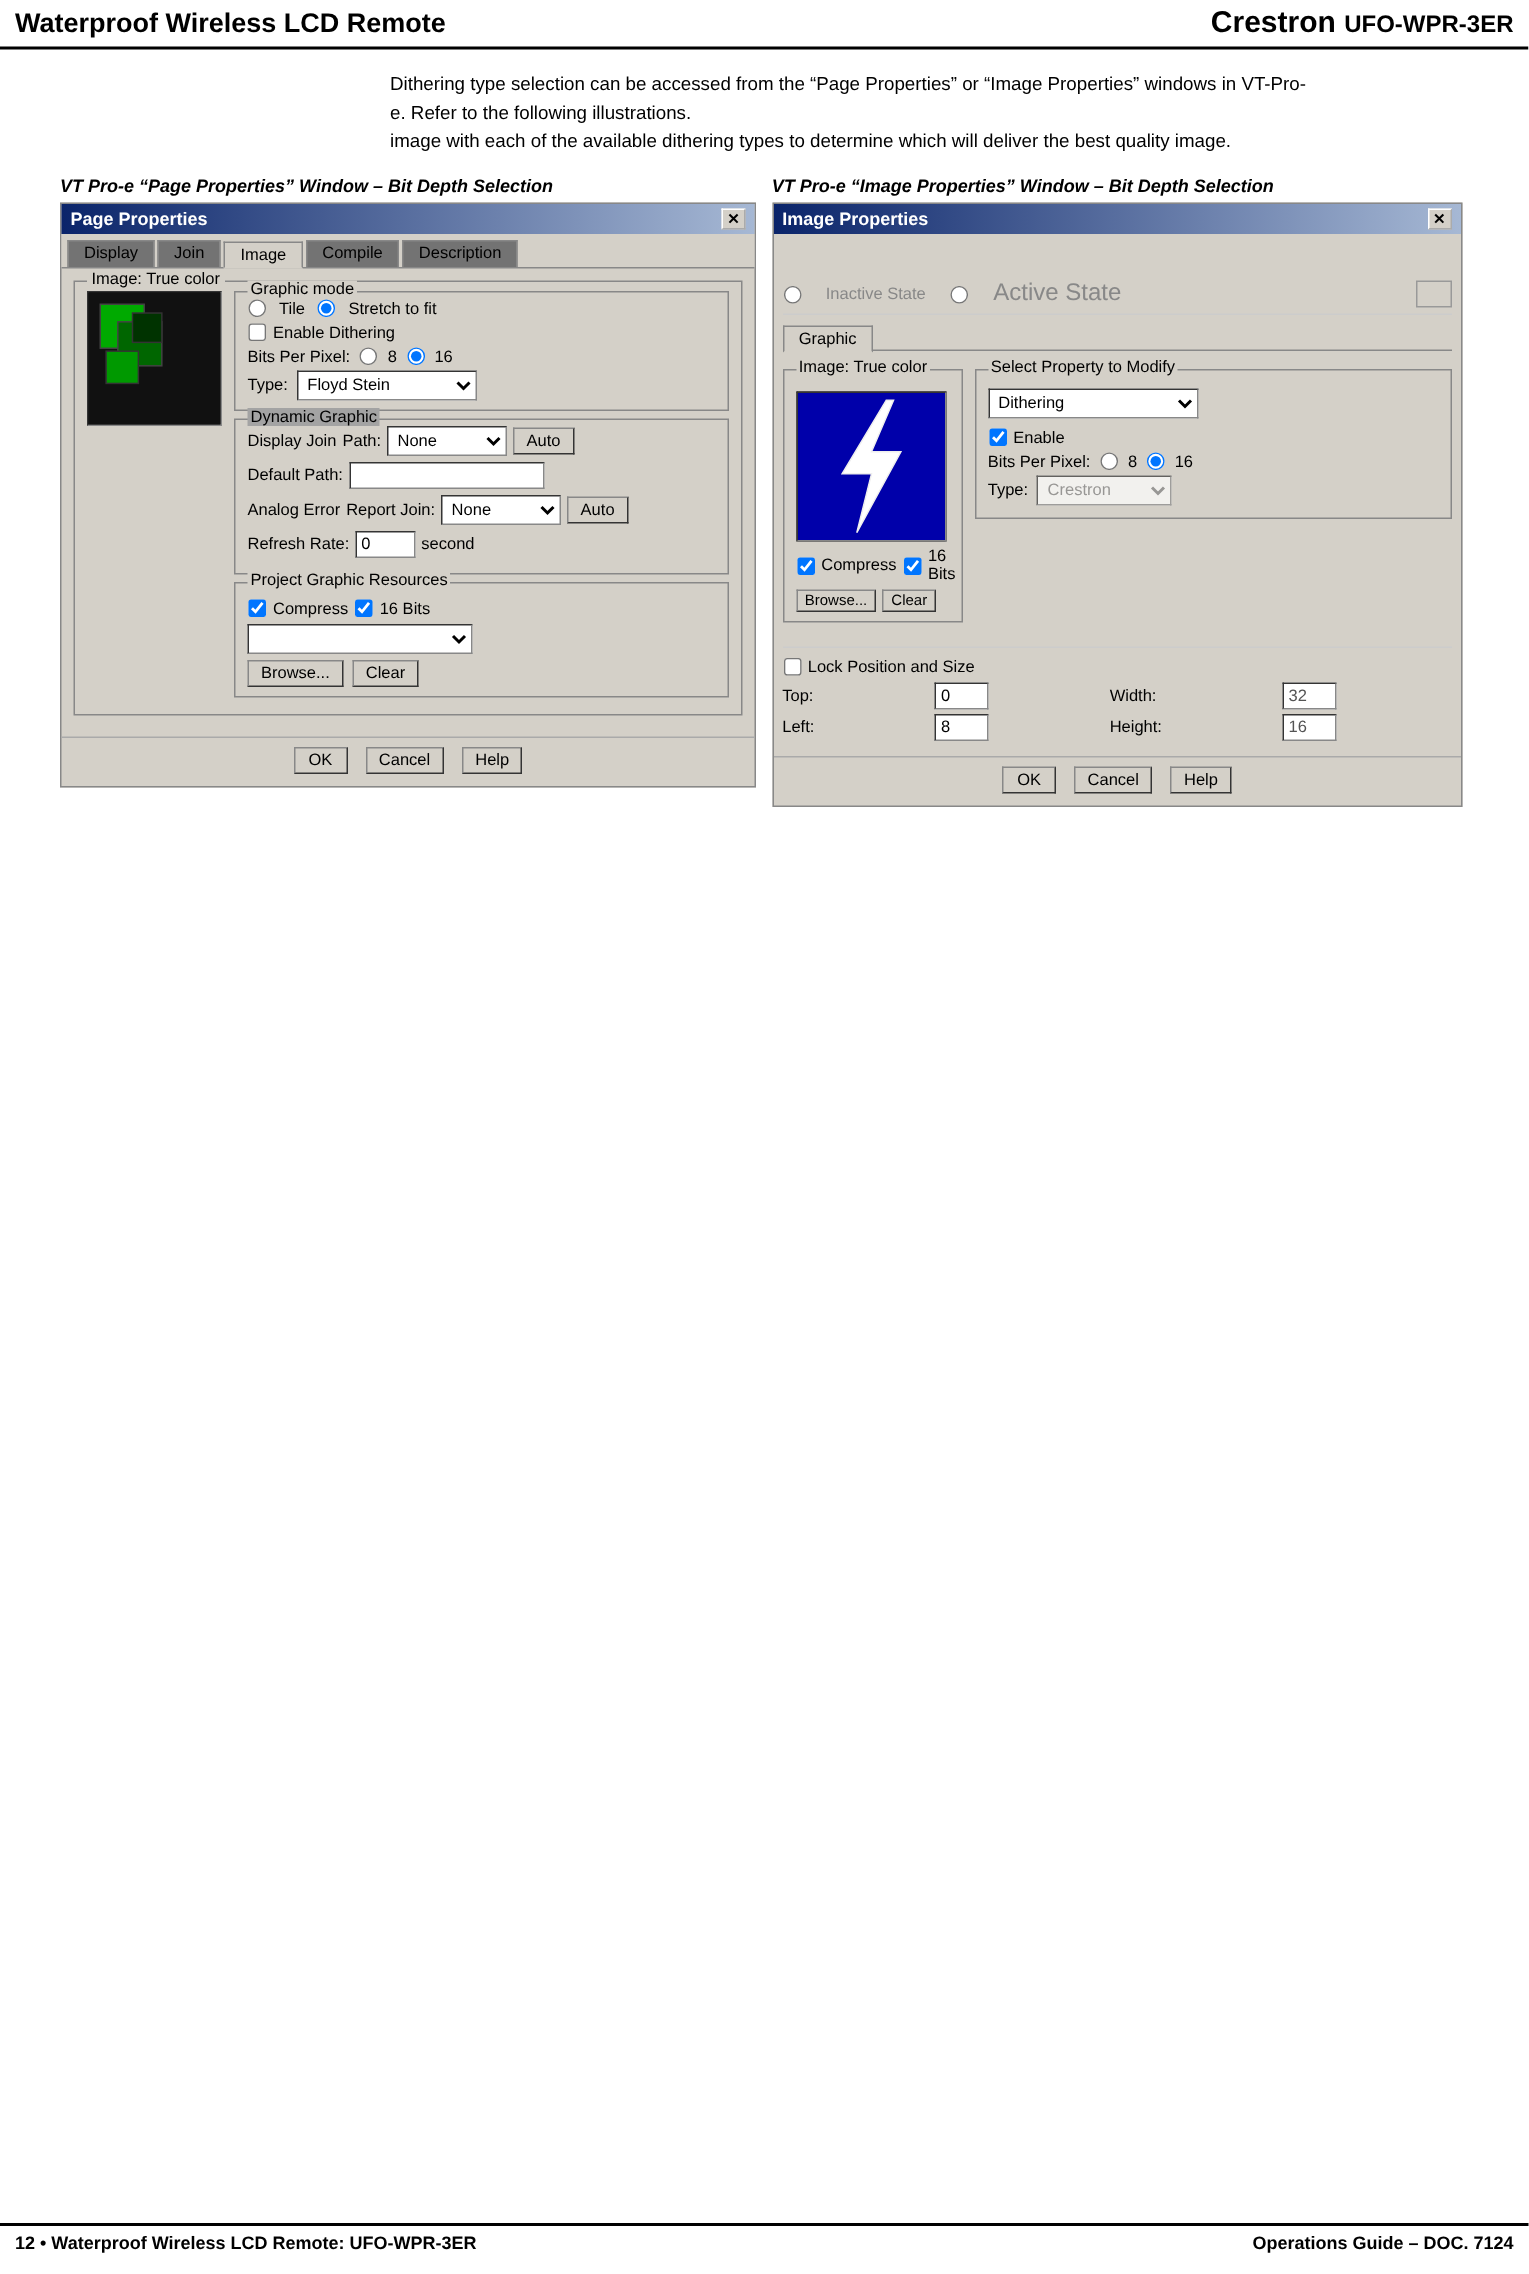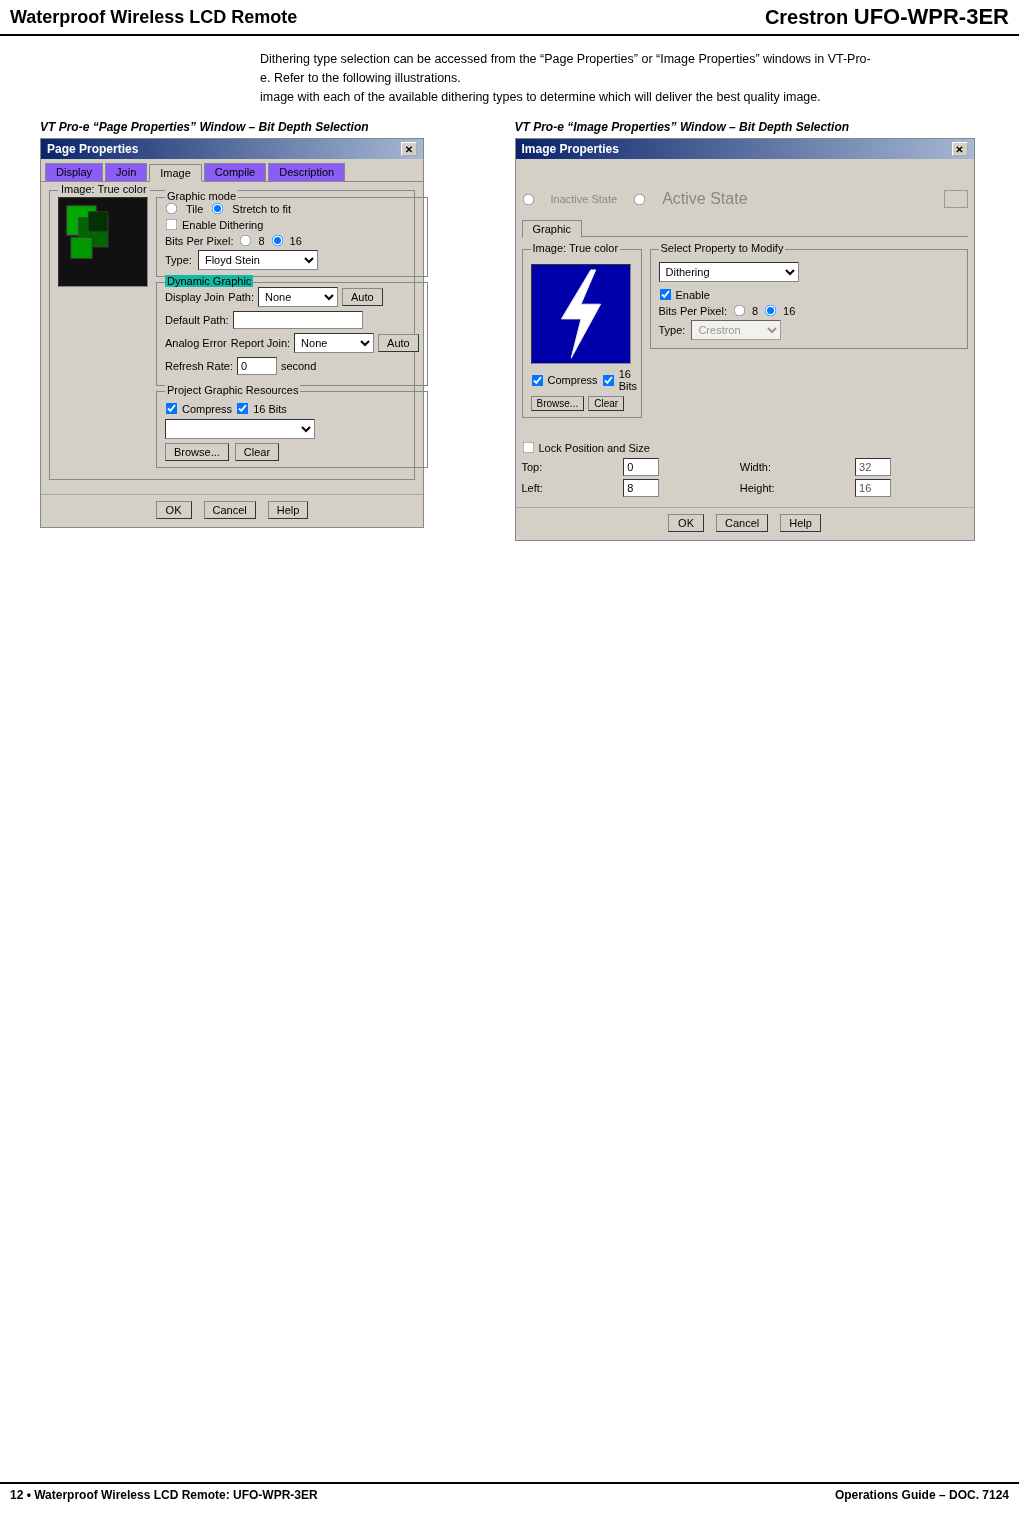--- a/index.html
+++ b/index.html
@@ -100,21 +100,21 @@
       display: flex;
       background: #d4d0c8;
       padding: 4px 4px 0 4px;
       border-bottom: 1px solid #888;
     }
 
     .dialog-tab {
       padding: 2px 10px;
       border: 1px solid #888;
       border-bottom: none;
-      background: #8b5cf6;
+      background: #737373;
       font-size: 11px;
       cursor: pointer;
       margin-right: 2px;
     }
 
     .dialog-tab.active {
       background: #d4d0c8;
       border-bottom: 1px solid #d4d0c8;
       font-weight: normal;
       position: relative;
@@ -235,21 +235,21 @@
       border: 1px solid #888;
       padding: 4px 8px 6px;
       margin-bottom: 5px;
       position: relative;
     }
 
     .dynamic-group-title {
       position: absolute;
       top: -8px;
       left: 8px;
-      background: #14b8a6;
+      background: #a3a3a3;
       padding: 0 2px;
       font-size: 11px;
     }
 
     .form-row {
       display: flex;
       align-items: center;
       gap: 4px;
       margin-bottom: 4px;
     }
@@ -412,36 +412,36 @@
     .dialog-content-right {
       padding: 4px 6px;
     }
   </style>
 </head>
 <body>
 
 <div class="page-header">
   <span class="left-title">Waterproof Wireless LCD Remote</span>
   <span class="right-title">
-    <span>Crestron </span><span style="font-size:22px;">UFO-WPR-3ER</span>
+    <span>Crestron </span><span style="font-size:16px;">UFO-WPR-3ER</span>
   </span>
 </div>
 
 <div class="page-body">
 
   <div class="intro-text">
     <p>Dithering type selection can be accessed from the “Page Properties” or “Image Properties” windows in VT-Pro-e. Refer to the following illustrations.</p>
     <p style="margin-bottom:8px;">image with each of the available dithering types to determine which will deliver the best quality image.</p>
   </div>
 
   <div class="windows-row">
 
     <div class="window-col">
       <div class="window-label">VT Pro-e “Page Properties” Window – Bit Depth Selection</div>
-      <div class="dialog" style="width:384px;">
+      <div class="dialog" style="width:464px;">
         <div class="dialog-titlebar">
           <span>Page Properties</span>
           <div class="close-btn">✕</div>
         </div>
         <div class="dialog-tabs">
           <div class="dialog-tab">Display</div>
           <div class="dialog-tab">Join</div>
           <div class="dialog-tab active">Image</div>
           <div class="dialog-tab">Compile</div>
           <div class="dialog-tab">Description</div>

